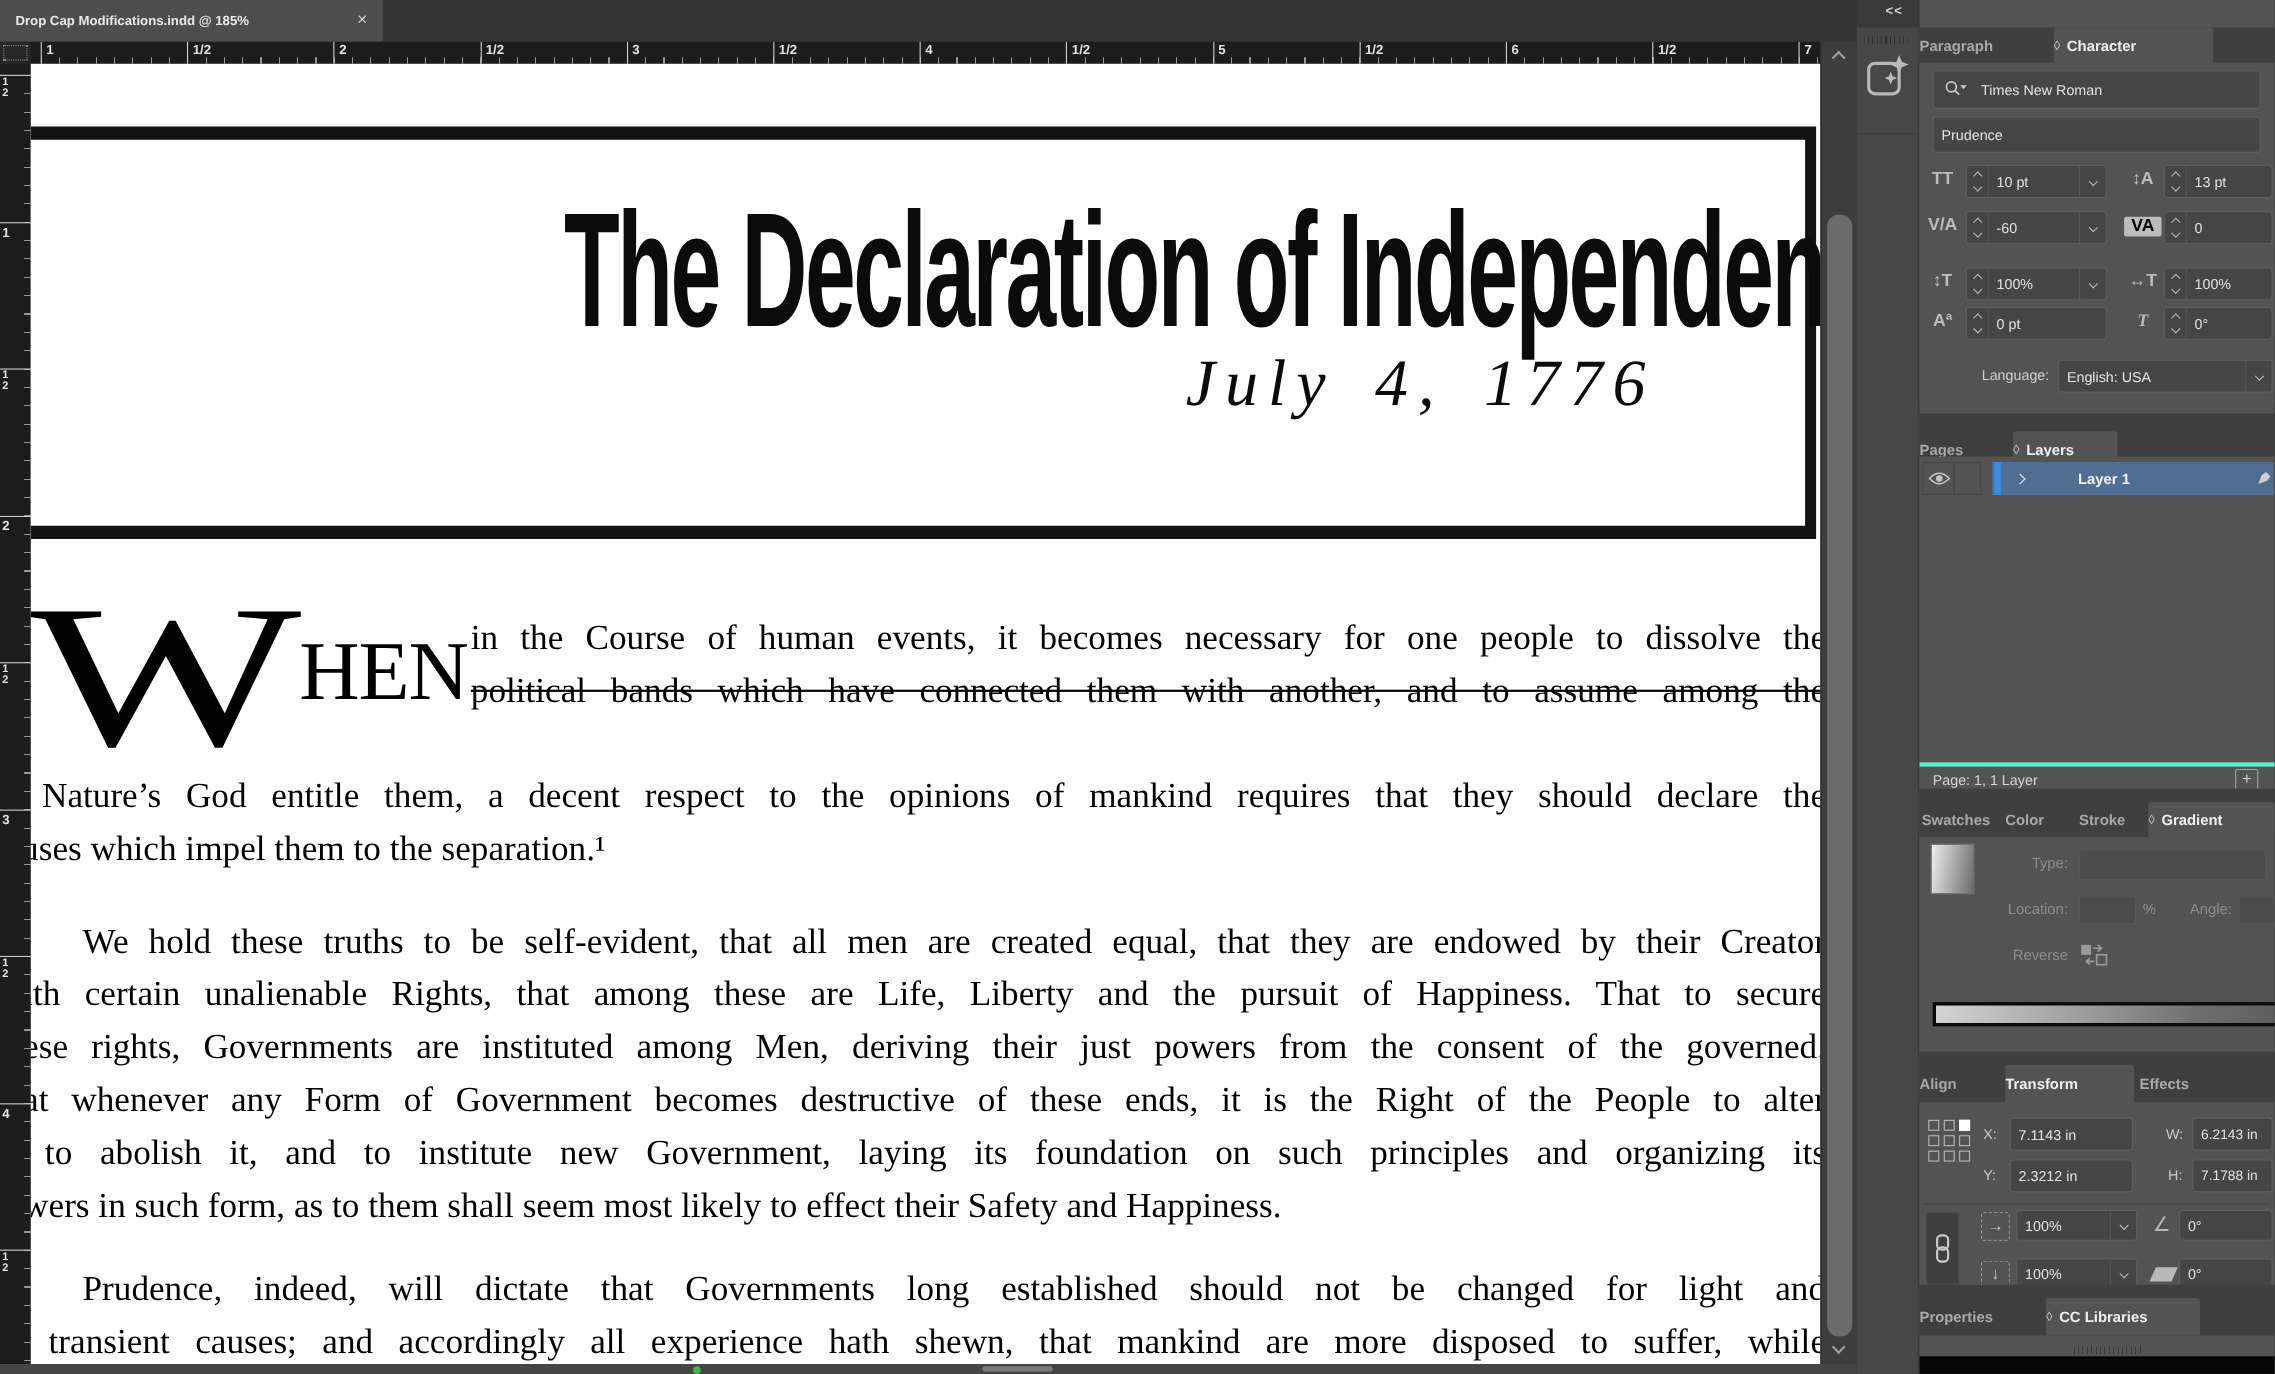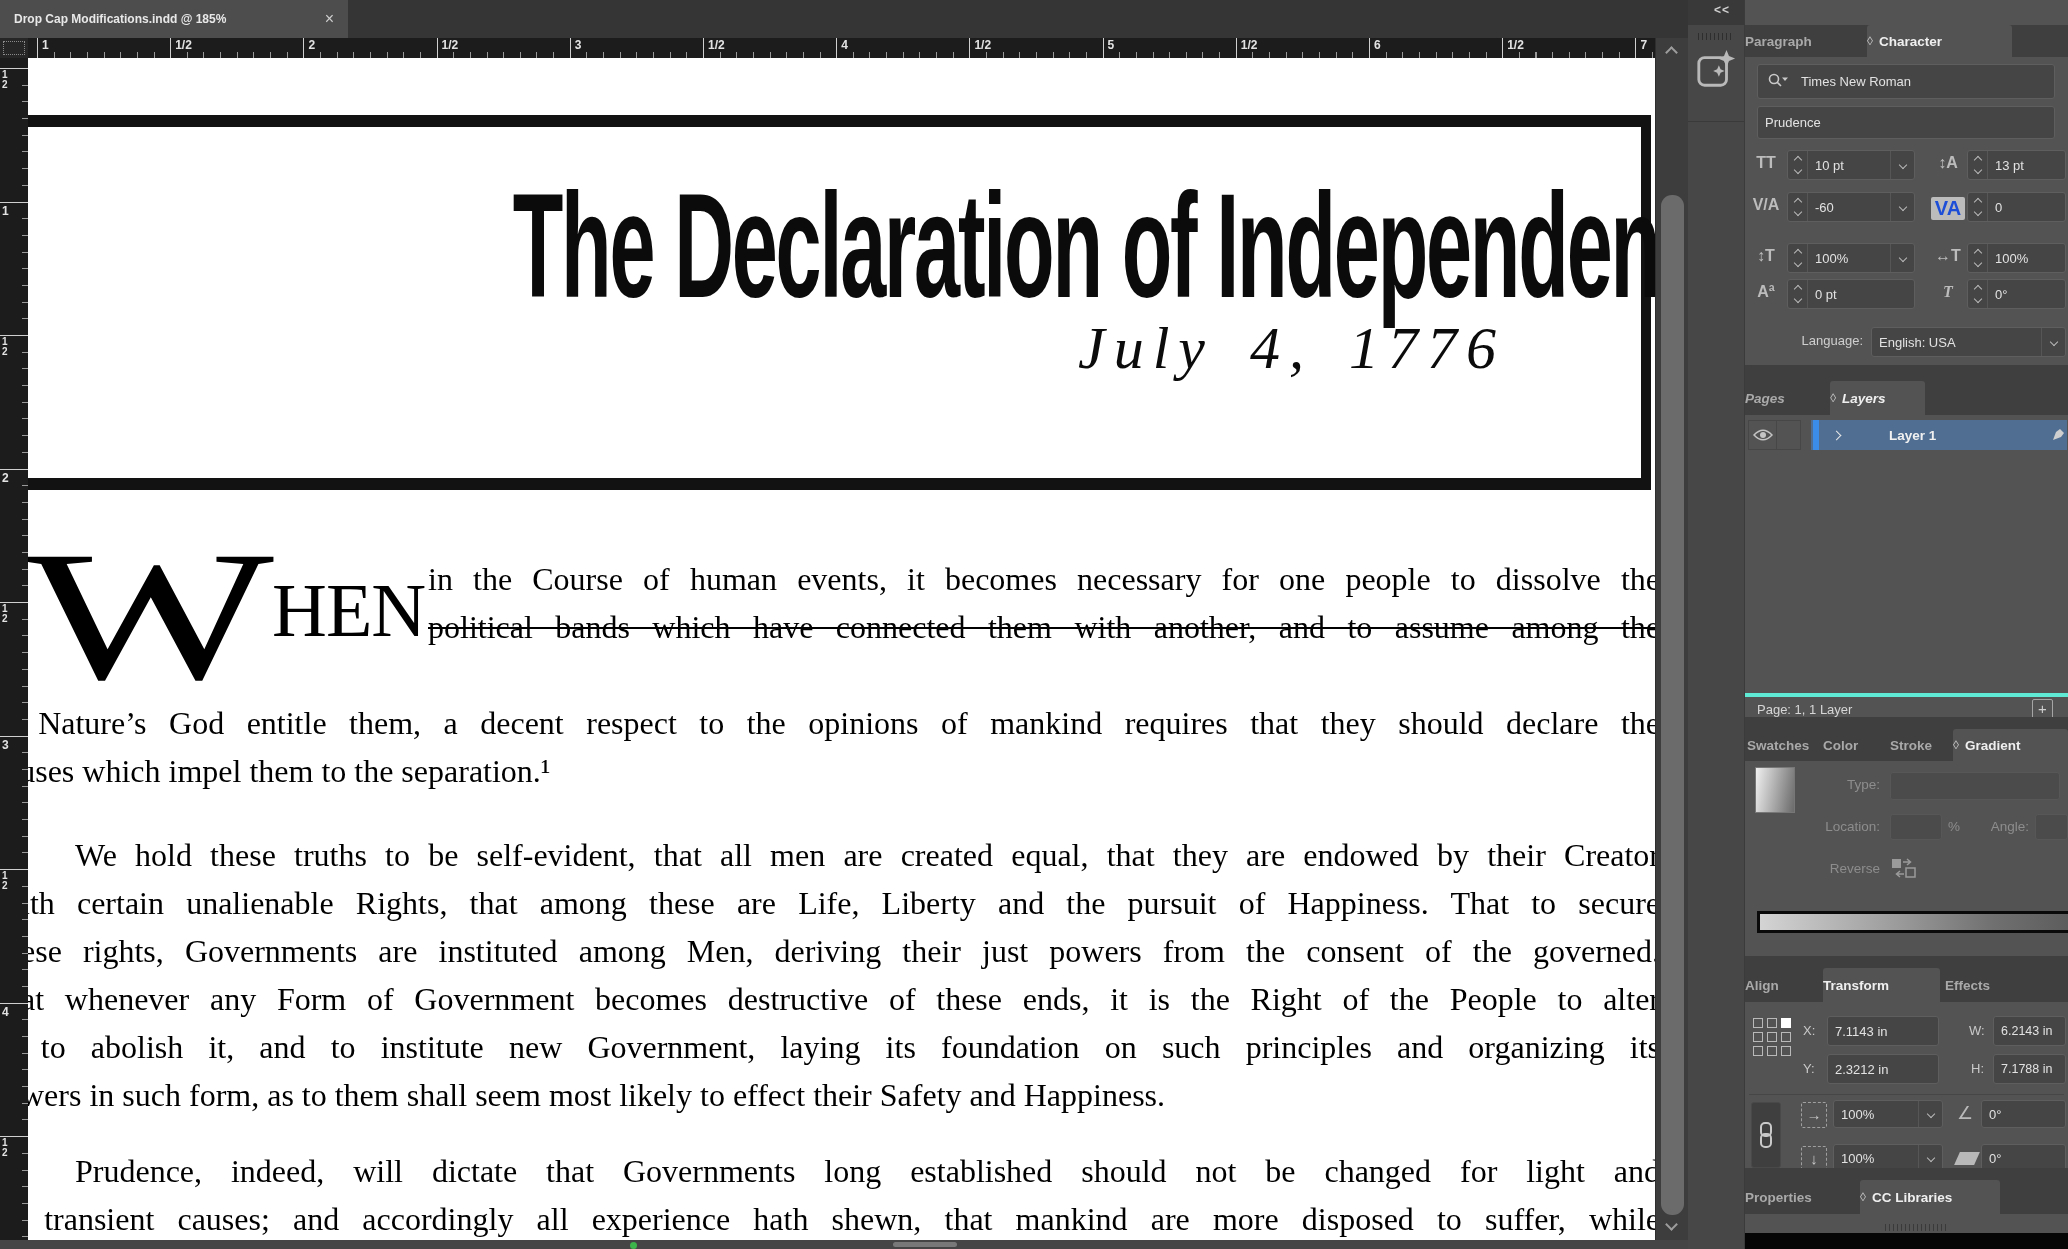--- a/index.html
+++ b/index.html
@@ -100,21 +100,21 @@
   .collapse { position:absolute; left:26px; top:3px; color:#cfcfcf; font-size:12px; font-weight:700; letter-spacing:1px; }
   .iconstrip { position:absolute; left:1688px; top:25px; width:56px; height:1224px; background:#474747; }
   .stripdots { position:absolute; left:10px; top:8px; width:36px; height:7px;
     background:repeating-linear-gradient(to right, #2e2e2e 0 1px, transparent 1px 4px); }
   .libicon { position:absolute; left:7px; top:24px; }
   .stripdiv { position:absolute; left:0; top:96px; width:56px; height:1px; background:#3a3a3a; }
   .stripline { position:absolute; left:1744px; top:0; width:1px; height:1249px; background:#3b3b3b; }
   .mainpanel { position:absolute; left:1745px; top:0; width:323px; height:1249px; background:#535353; }
   
   .tabstrip { position:absolute; left:0; width:323px; background:#3f3f3f; }
-  .ts1 { top:25px; height:32px; } .ts2 { top:365px; height:50px;font-style:italic; } .ts3 { top:717px; height:44px; }
+  .ts1 { top:25px; height:32px; } .ts2 { top:376px; height:50px; } .ts3 { top:717px; height:44px; }
   .ts4 { top:956px; height:46px; } .ts5 { top:1168px; height:46px; }
   .ptab {
     position:absolute; bottom:0; height:32px; display:flex; align-items:center; justify-content:flex-start;
     gap:6px; font-size:13.5px; font-weight:700; color:#a9a9a9; white-space:nowrap; overflow:hidden;
   }
   .ptab.active { background:#535353; color:#efefef; border-radius:3px 3px 0 0; }
   .dmd { color:#c3c3c3; font-weight:400; font-size:12px; }
   
   .sec { position:absolute; left:0; width:323px; background:#535353; }
   .charbody { top:57px; height:308px; }
@@ -130,21 +130,21 @@
     flex-direction:column; align-items:center; justify-content:center; gap:4px; }
   .dd { width:24px; align-self:stretch; border-left:1px solid #565656; display:flex; align-items:center; justify-content:center; }
   .chv { display:inline-block; width:6px; height:6px; border-right:1.6px solid #b9b9b9; border-bottom:1.6px solid #b9b9b9; }
   .chv.up { transform:rotate(-135deg); } .chv.down { transform:rotate(45deg); }
   .fontfld { left:12px; top:7px; width:298px; height:35px; gap:4px; padding-left:8px; }
   .stylefld { left:12px; top:49px; width:298px; height:33px; }
   .crow { position:absolute; left:0; width:323px; height:32px; }
   .r1{top:93px;} .r2{top:135px;} .r3{top:186px;} .r4{top:222px;}
   .cicon { position:absolute; top:4px; font-size:16px; font-weight:700; color:#bcbcbc; text-align:center; white-space:nowrap; }
   .i1 { left:2px; width:38px; } .i2 { left:186px; width:34px; }
-  .cicon.inv { background:#bcbcbc; color:#1d4ed8; border-radius:2px; padding:0 2px; top:5px; font-size:20px; }
+  .cicon.inv { background:#bcbcbc; color:#000000; border-radius:2px; padding:0 2px; top:5px; font-size:16px; }
   .cicon.ital { font-style:italic; font-family:"Liberation Serif", serif; }
   .grp1 { left:42px; top:0; width:128px; height:30px; }
   .grp2 { left:222px; top:0; width:99px; height:30px; }
   .langrow { position:absolute; top:270px; left:0; width:323px; height:30px; }
   .langlab { position:absolute; left:0; top:6px; width:118px; text-align:right; color:#cfcfcf; font-size:13px; }
   .langdd { left:126px; top:0; width:195px; height:30px; }
   
   .lrow { position:absolute; left:0; top:5px; width:323px; height:30px; }
   .eyecell { position:absolute; left:3px; top:0; width:29px; height:30px; border:1px solid #474747;
     display:flex; align-items:center; justify-content:center; }

